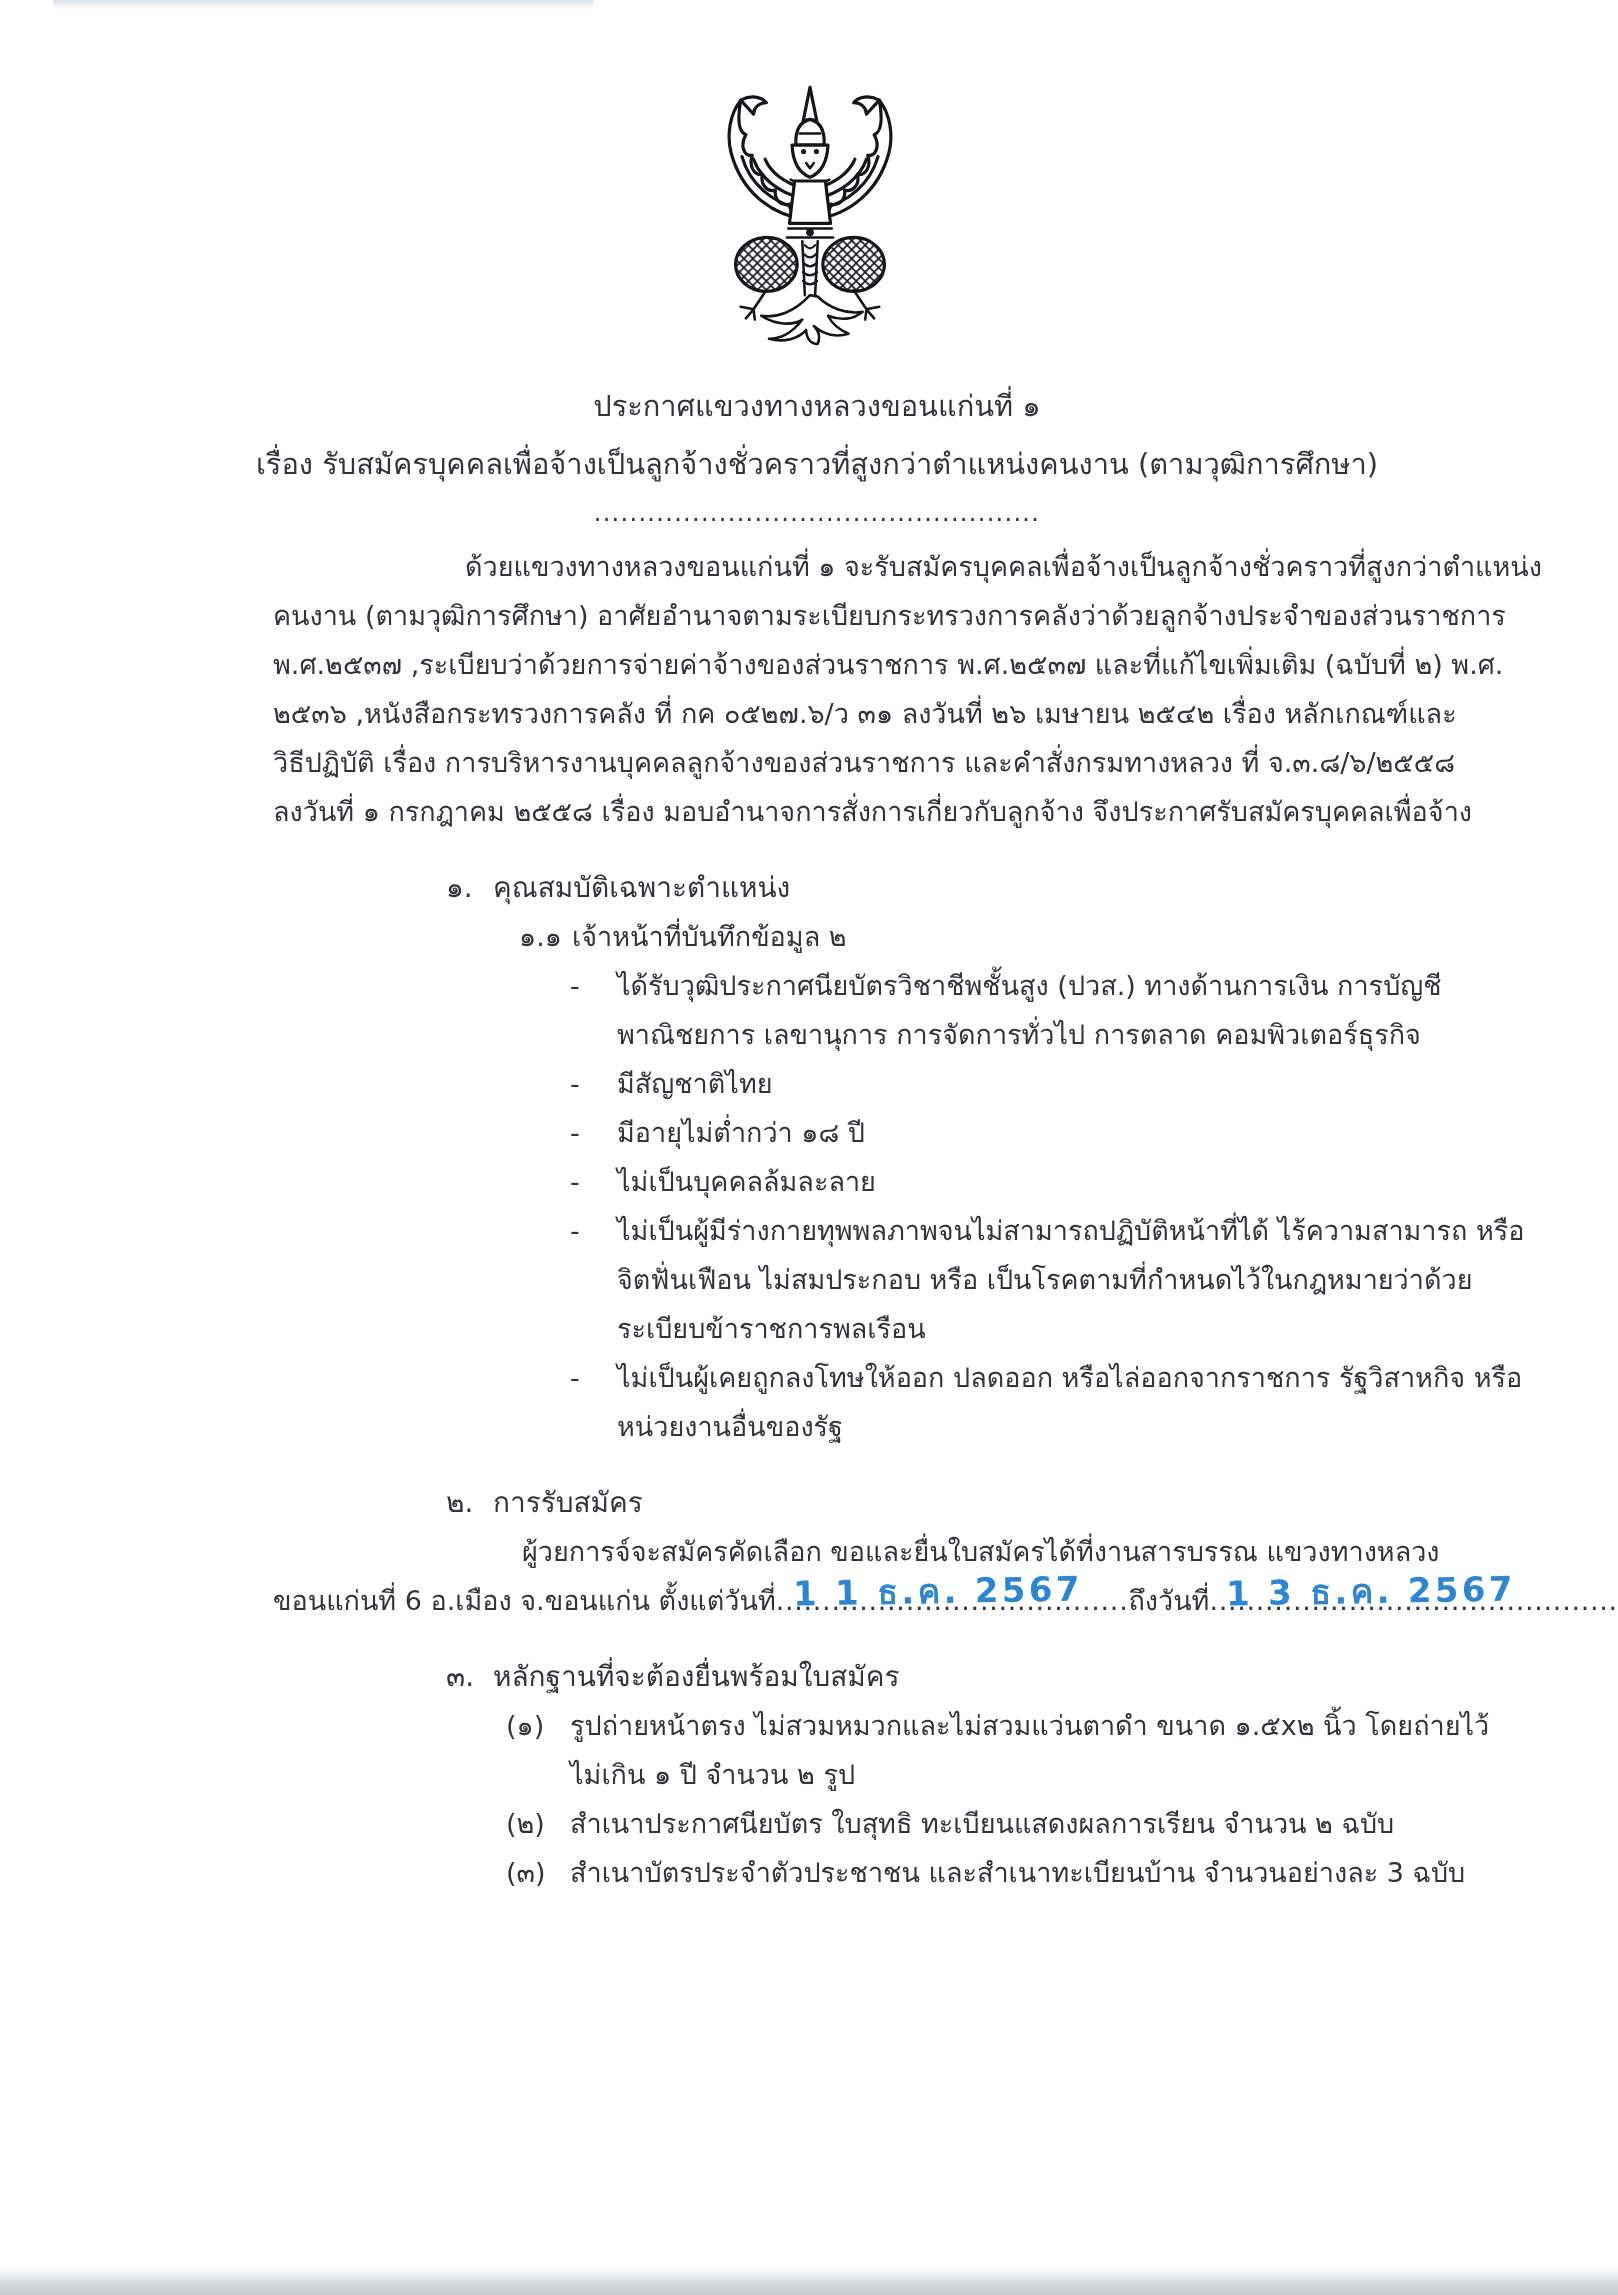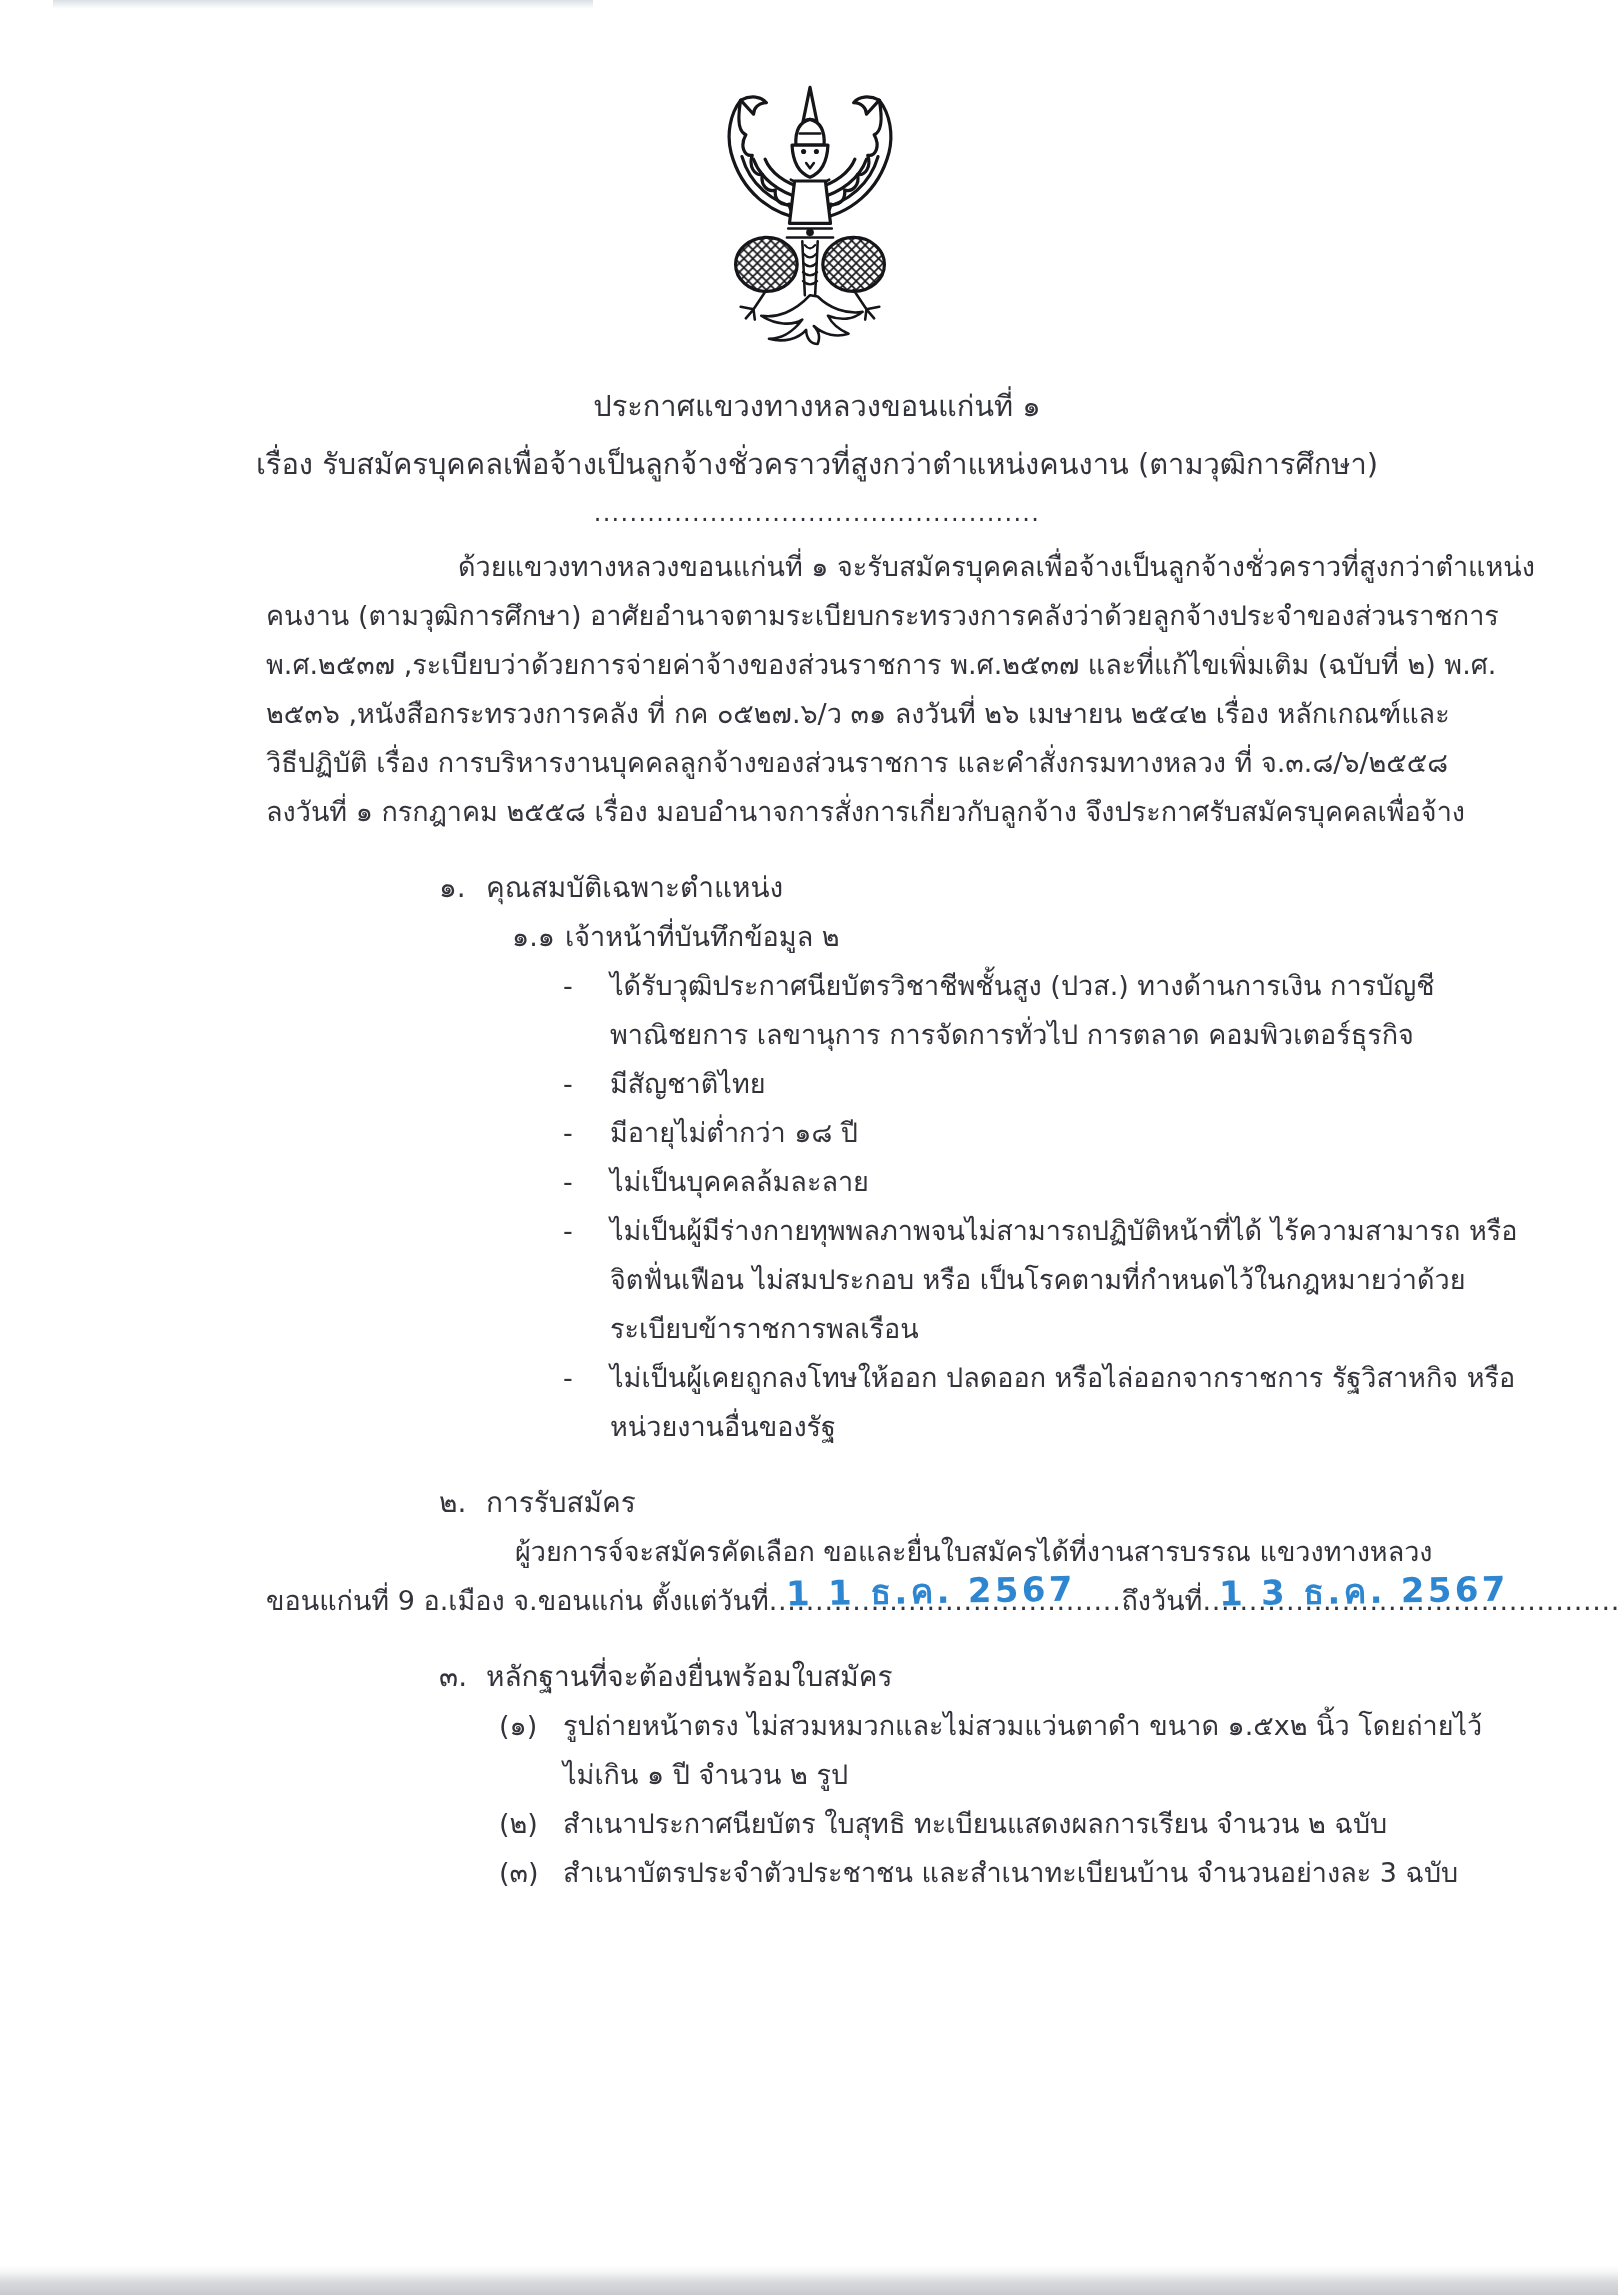--- a/index.html
+++ b/index.html
@@ -33,21 +33,21 @@
   .title-block{
     position:absolute;top:377px;left:15px;right:0;
     text-align:center;
     font-size:29px;line-height:58px;
     white-space:nowrap;
   }
   .divider{
     font-size:24px;letter-spacing:1.3px;line-height:40px;color:var(--ink);
   }
   .content{
-    position:absolute;top:542px;left:266px;width:1207px;
+    position:absolute;top:542px;left:273px;width:1207px;
     font-size:27px;line-height:49px;
   }
   .content .line{white-space:nowrap;}
   .indent{text-indent:192px;}
   .sec-head{
     margin-left:173px;margin-top:27px;
     font-weight:normal;font-size:28px;white-space:nowrap;
   }
   .sec-no{display:inline-block;min-width:47px;}
   .subitem{margin-left:236px;white-space:nowrap;}
@@ -185,21 +185,21 @@
       </div>
     </div>
 
     <div class="sec-head">
       <span class="sec-no">๒.</span><span>การรับสมัคร</span>
     </div>
 
     <div class="line ind2">ผู้วยการจ์จะสมัครคัดเลือก ขอและยื่นใบสมัครได้ที่งานสารบรรณ  แขวงทางหลวง</div>
 
     <div class="line">
-      <span>ขอนแก่นที่ 9  อ.เมือง  จ.ขอนแก่น  ตั้งแต่วันที่</span><span class="dotline"><span class="dots">......................................</span><span class="stamp">1 1 ธ.ค. 2567</span></span><span>ถึงวันที่</span><span class="dotline"><span class="dots">..........................................</span><span class="stamp">1 3 ธ.ค. 2567</span></span><span class="dots">.........</span>
+      <span>ขอนแก่นที่ 6  อ.เมือง  จ.ขอนแก่น  ตั้งแต่วันที่</span><span class="dotline"><span class="dots">......................................</span><span class="stamp">1 1 ธ.ค. 2567</span></span><span>ถึงวันที่</span><span class="dotline"><span class="dots">..........................................</span><span class="stamp">1 3 ธ.ค. 2567</span></span><span class="dots">.........</span>
     </div>
 
 
     <div class="sec-head">
       <span class="sec-no">๓.</span><span>หลักฐานที่จะต้องยื่นพร้อมใบสมัคร</span>
     </div>
 
     <div class="doc-items">
       <div class="doc-item">
         <span class="doc-no">(๑)</span>

